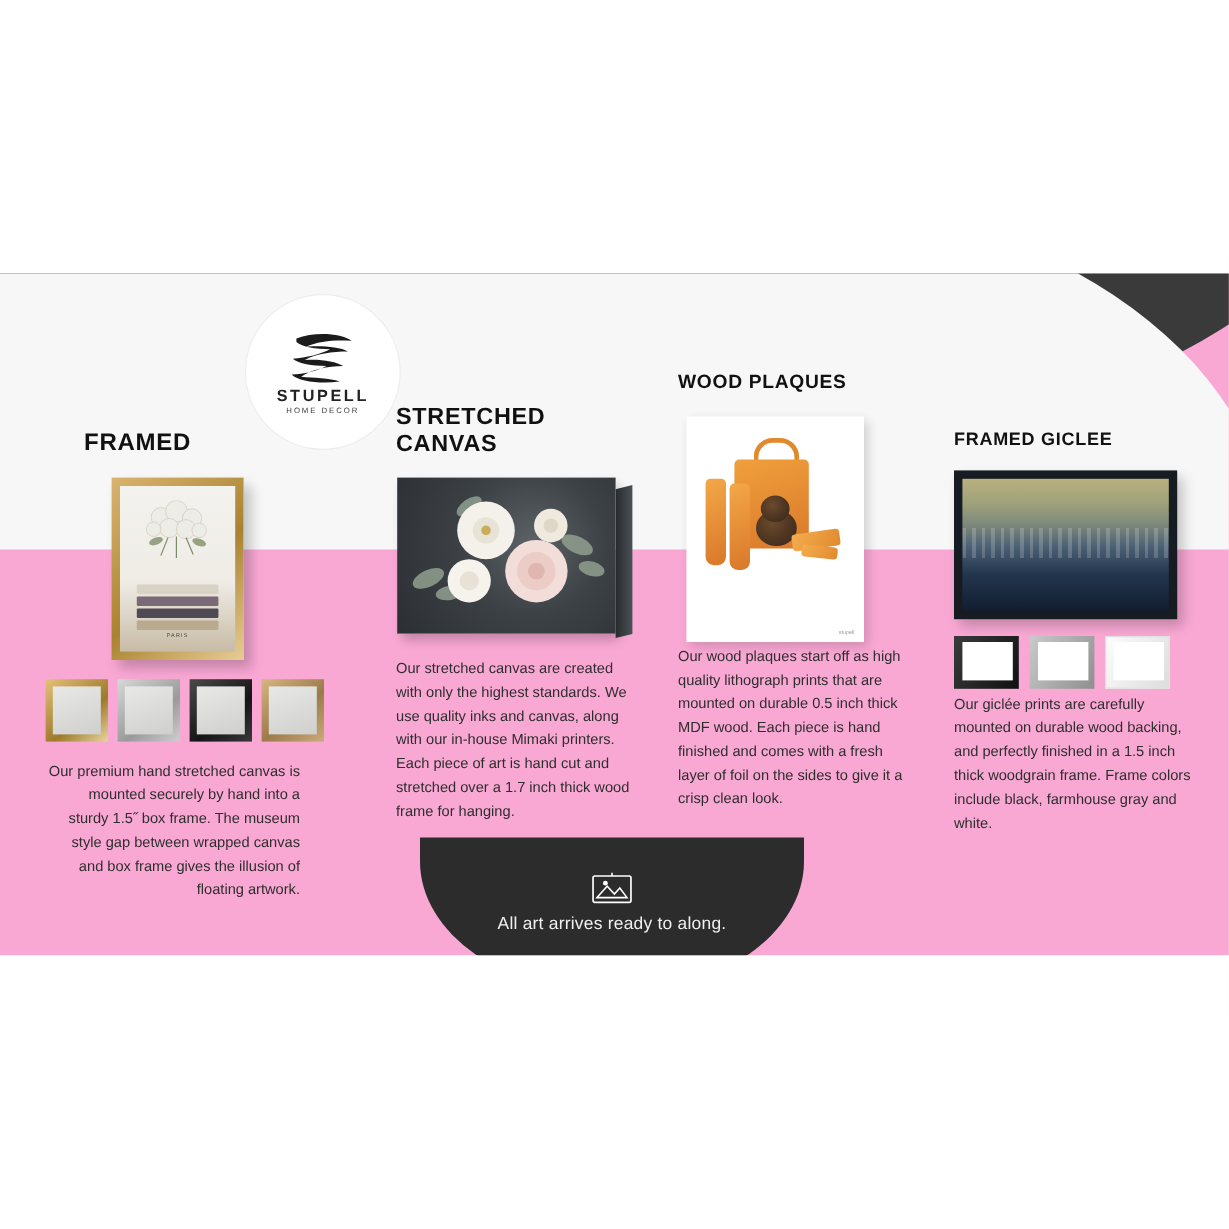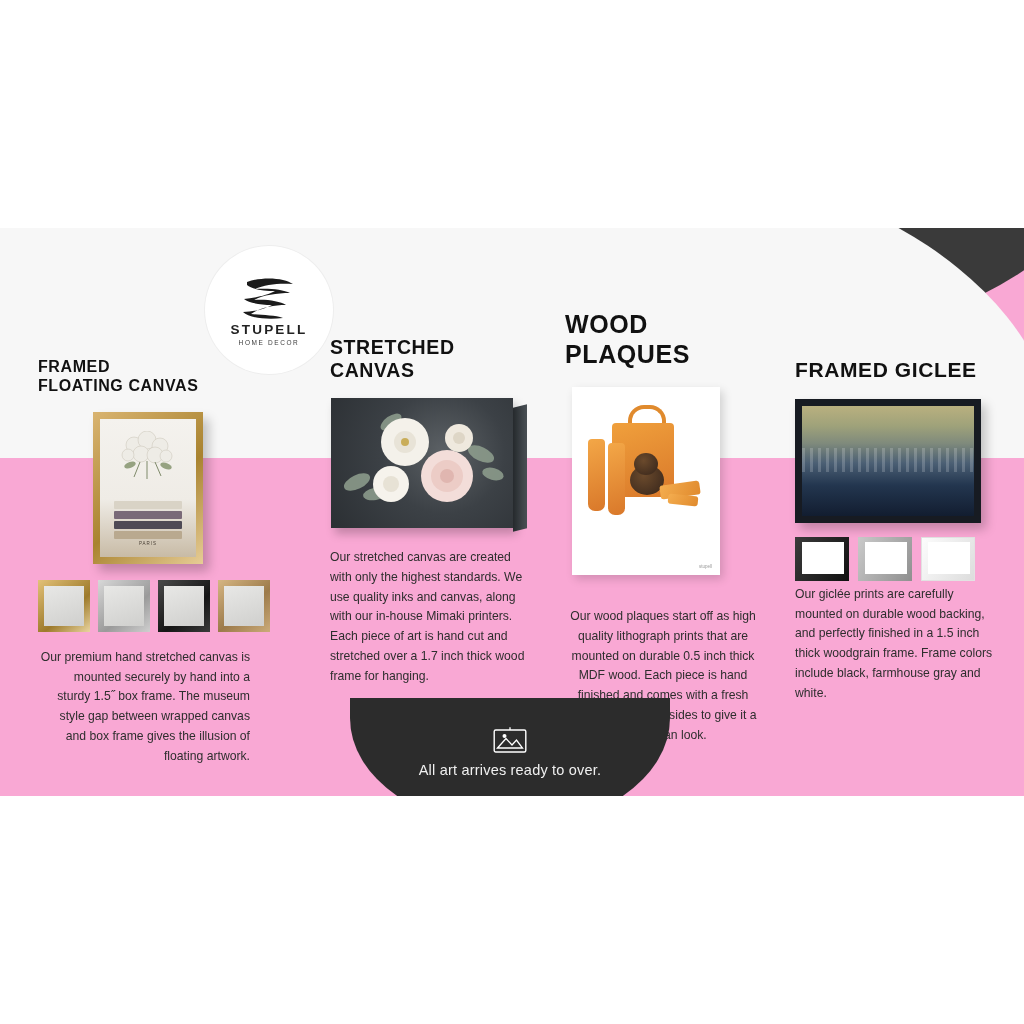--- a/index.html
+++ b/index.html
@@ -103,21 +103,21 @@
     text-transform: uppercase;
   }
   .col-body {
     font-size: 12.2px;
     line-height: 1.62;
     color: #2e2e2e;
   }
 
   
   #col1 { left: 38px; top: 130px; width: 252px; }
-  #col1 .col-title { font-size: 16px; }
+  #col1 .col-title { font-size: 20px; margin-left: 32px; }
 
   .art-frame-float {
     position: relative;
     margin: 16px 0 0 55px;
     width: 110px;
     height: 152px;
     background: linear-gradient(140deg,#d9b471,#a9832f 55%,#e7cd96);
     padding: 7px;
     box-sizing: border-box;
     box-shadow: 6px 7px 10px rgba(0,0,0,0.22);
@@ -200,21 +200,21 @@
     left: 0; top: 0;
     width: 182px; height: 130px;
     background: radial-gradient(circle at 62% 42%, #5d6266 0%, #3c4146 45%, #2b2f33 100%);
     box-shadow: 4px 6px 9px rgba(0,0,0,0.22);
     overflow: hidden;
   }
   #col2 .col-body { margin-top: 18px; width: 198px; }
 
   
   #col3 { left: 565px; top: 82px; width: 200px; }
-  #col3 .col-title { font-size: 25px; }
+  #col3 .col-title { font-size: 16px; }
   .plaque {
     position: relative;
     margin: 18px 0 0 7px;
     width: 148px;
     height: 188px;
     background: #ffffff;
     box-shadow: 3px 4px 9px rgba(0,0,0,0.16);
     overflow: hidden;
   }
   .bag {
@@ -247,25 +247,25 @@
     position: absolute;
     background: linear-gradient(120deg,#f4ad4f,#e08a2d);
     border-radius: 3px;
   }
   .plaque-sig {
     position: absolute;
     right: 8px; bottom: 6px;
     font-size: 4.5px;
     color: #9a9a9a;
   }
-  #col3 .col-body { margin-top: 32px; width: 196px; text-align: center; }
+  #col3 .col-body { margin-top: 3px; width: 196px; }
 
   
   #col4 { left: 795px; top: 130px; width: 200px; }
-  #col4 .col-title { font-size: 21px; }
+  #col4 .col-title { font-size: 15px; }
   .giclee {
     position: relative;
     margin: 16px 0 0 0;
     width: 186px;
     height: 124px;
     background: #171b22;
     padding: 7px;
     box-sizing: border-box;
     box-shadow: 5px 6px 10px rgba(0,0,0,0.22);
   }
@@ -349,21 +349,20 @@
     <svg class="mark" viewBox="0 0 56 46">
       <path d="M6 8 C22 2, 44 4, 52 10 C40 9, 24 10, 14 15 C26 14, 42 15, 49 19 C36 19, 22 21, 13 26 C25 25, 39 27, 45 31 C32 31, 18 34, 10 40 C20 41, 34 41, 42 44 C26 46, 8 44, 2 38 C12 38, 24 35, 31 31 C19 31, 8 29, 3 25 C14 24, 27 21, 34 17 C22 17, 11 15, 6 11 Z" fill="#1b1b1b"></path>
     </svg>
     <div class="brand">STUPELL</div>
     <div class="brand-sub">HOME DECOR</div>
   </div>
 
   <div class="col" id="col1">
     <div class="col-title">
       <span>FRAMED</span><br>
-      <span>FLOATING CANVAS</span>
     </div>
 
     <div class="art-frame-float">
       <div class="inner">
         <svg class="bouquet" viewBox="0 0 68 58">
           <g fill="#eeece6" stroke="#cfcabd" stroke-width="0.6">
             <circle cx="20" cy="14" r="8"></circle>
               <circle cx="33" cy="9" r="9"></circle>
             <circle cx="46" cy="15" r="8"></circle>
               <circle cx="27" cy="23" r="8"></circle>
@@ -491,16 +490,16 @@
     <div class="col-body">Our giclée prints are carefully mounted on durable wood backing, and perfectly finished in a 1.5 inch thick woodgrain frame. Frame colors include black, farmhouse gray and white.</div>
   </div>
 
   <div id="ready-banner">
     <svg class="pic-icon" viewBox="0 0 34 28">
       <rect x="1.2" y="4" width="31.6" height="22" rx="1.5" fill="none" stroke="#ffffff" stroke-width="1.4"></rect>
       <path d="M4.5 22 L13 12.5 L19 19 L23.5 14 L29.5 22 Z" fill="none" stroke="#ffffff" stroke-width="1.3"></path>
       <circle cx="11.5" cy="10" r="2" fill="#ffffff"></circle>
       <path d="M17 4 L17 1.2" stroke="#ffffff" stroke-width="1.3"></path>
     </svg>
-    <div class="ready-text">All art arrives ready to over.</div>
+    <div class="ready-text">All art arrives ready to along.</div>
   </div>
 
 </div>
 
 </body></html>

